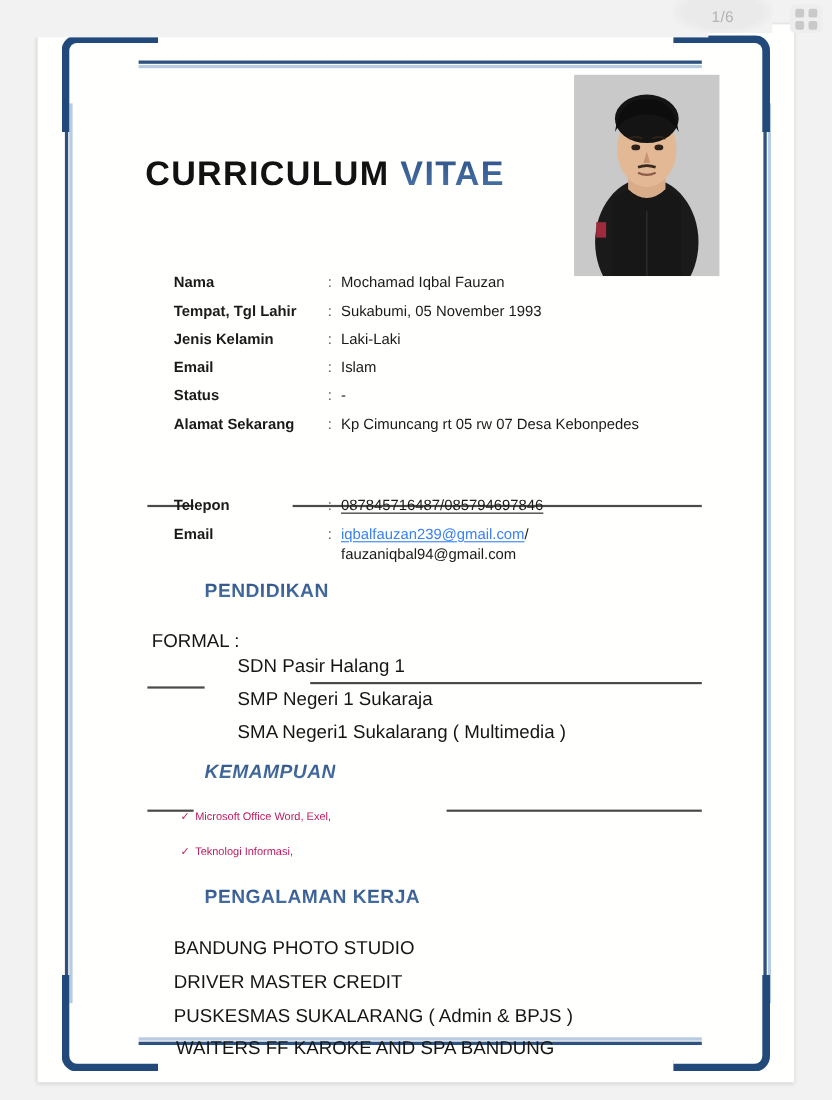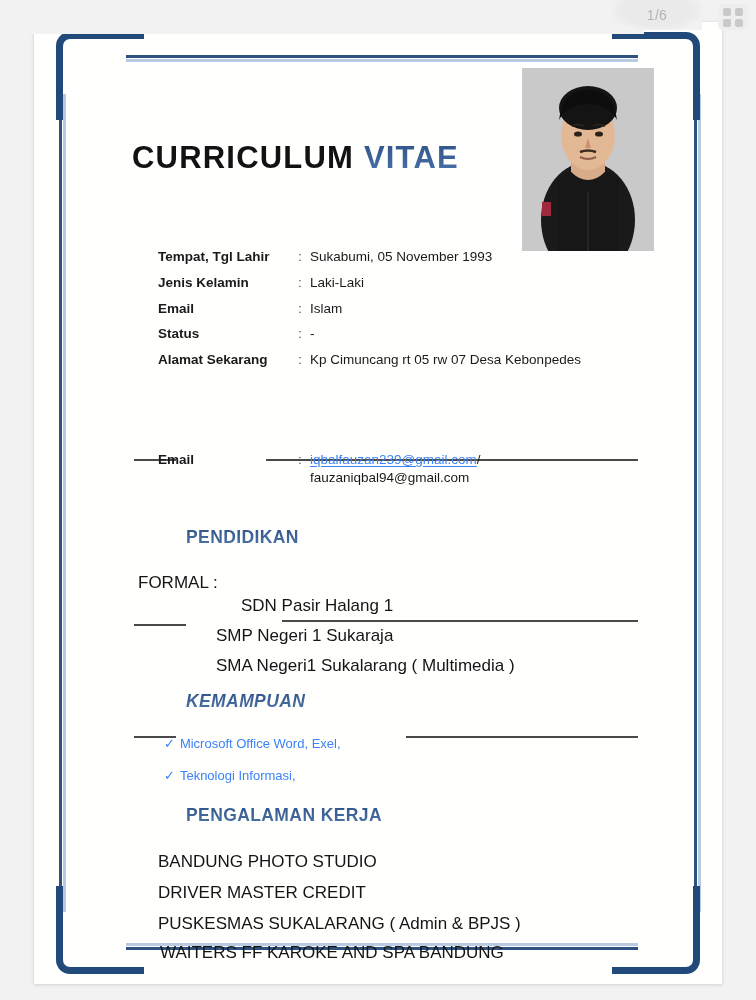--- a/index.html
+++ b/index.html
@@ -190,30 +190,30 @@
     position: absolute;
     font-size: 17px;
     font-weight: normal;
     color: #151515;
     white-space: nowrap;
   }
 
   #formal-label { left: 104px; top: 551px; }
 
   .edu-item { left: 182px; }
-  #edu-0 { top: 574px; margin-left: 25px; }
+  #edu-0 { top: 574px; }
   #edu-1 { top: 604px; }
   #edu-2 { top: 634px; }
 
   .skill-item {
     position: absolute;
     left: 130px;
-    font-size: 13px;
+    font-size: 10px;
     font-weight: normal;
-    color: #3b82f6;
+    color: #be185d;
     white-space: nowrap;
   }
   #skill-0 { top: 714px; }
   #skill-1 { top: 746px; }
   .check { margin-right: 5px; }
 
   .exp-item { left: 124px; }
   #exp-0 { top: 830px; }
   #exp-1 { top: 861px; }
   #exp-2 { top: 892px; text-align: right; }
@@ -289,20 +289,25 @@
           <path d="M58 84 q8 -3 16 0" stroke="#3a2a20" stroke-width="2.5" fill="none"></path>
           <path d="M49 104 q17 16 34 0 l14 8 v71 h-62 v-71 Z" fill="#171717"></path>
           <path d="M66 124 v59" stroke="#2a2a2a" stroke-width="1.5" fill="none"></path>
           <rect x="20" y="134" width="9" height="14" fill="#9e2a3c"></rect>
         </svg>
       </div>
 
       <table id="bio">
         <tbody>
           <tr>
+            <td class="lbl">Nama</td>
+            <td class="sep">:</td>
+            <td class="val">Mochamad Iqbal Fauzan</td>
+          </tr>
+          <tr>
             <td class="lbl">Tempat, Tgl Lahir</td>
             <td class="sep">:</td>
             <td class="val">Sukabumi, 05 November 1993</td>
           </tr>
           <tr>
             <td class="lbl">Jenis Kelamin</td>
             <td class="sep">:</td>
             <td class="val">Laki-Laki</td>
           </tr>
           <tr>
@@ -321,20 +326,27 @@
             <td class="val">Kp Cimuncang rt 05 rw 07 Desa Kebonpedes</td>
           </tr>
         </tbody>
       </table>
 
       <span class="stray-rule" id="rule-phone-left"></span>
       <span class="stray-rule" id="rule-phone-right"></span>
 
       <table id="contact">
         <tbody>
+          <tr>
+            <td class="lbl">Telepon</td>
+            <td class="sep">:</td>
+            <td>
+              <span class="phone-val">087845716487/085794697846</span>
+            </td>
+          </tr>
           <tr>
             <td class="lbl">Email</td>
             <td class="sep">:</td>
             <td>
               <span class="mail-link">iqbalfauzan239@gmail.com</span><span class="mail-plain">/</span><br>
               <span class="mail-plain">fauzaniqbal94@gmail.com</span>
             </td>
           </tr>
         </tbody>
       </table>

